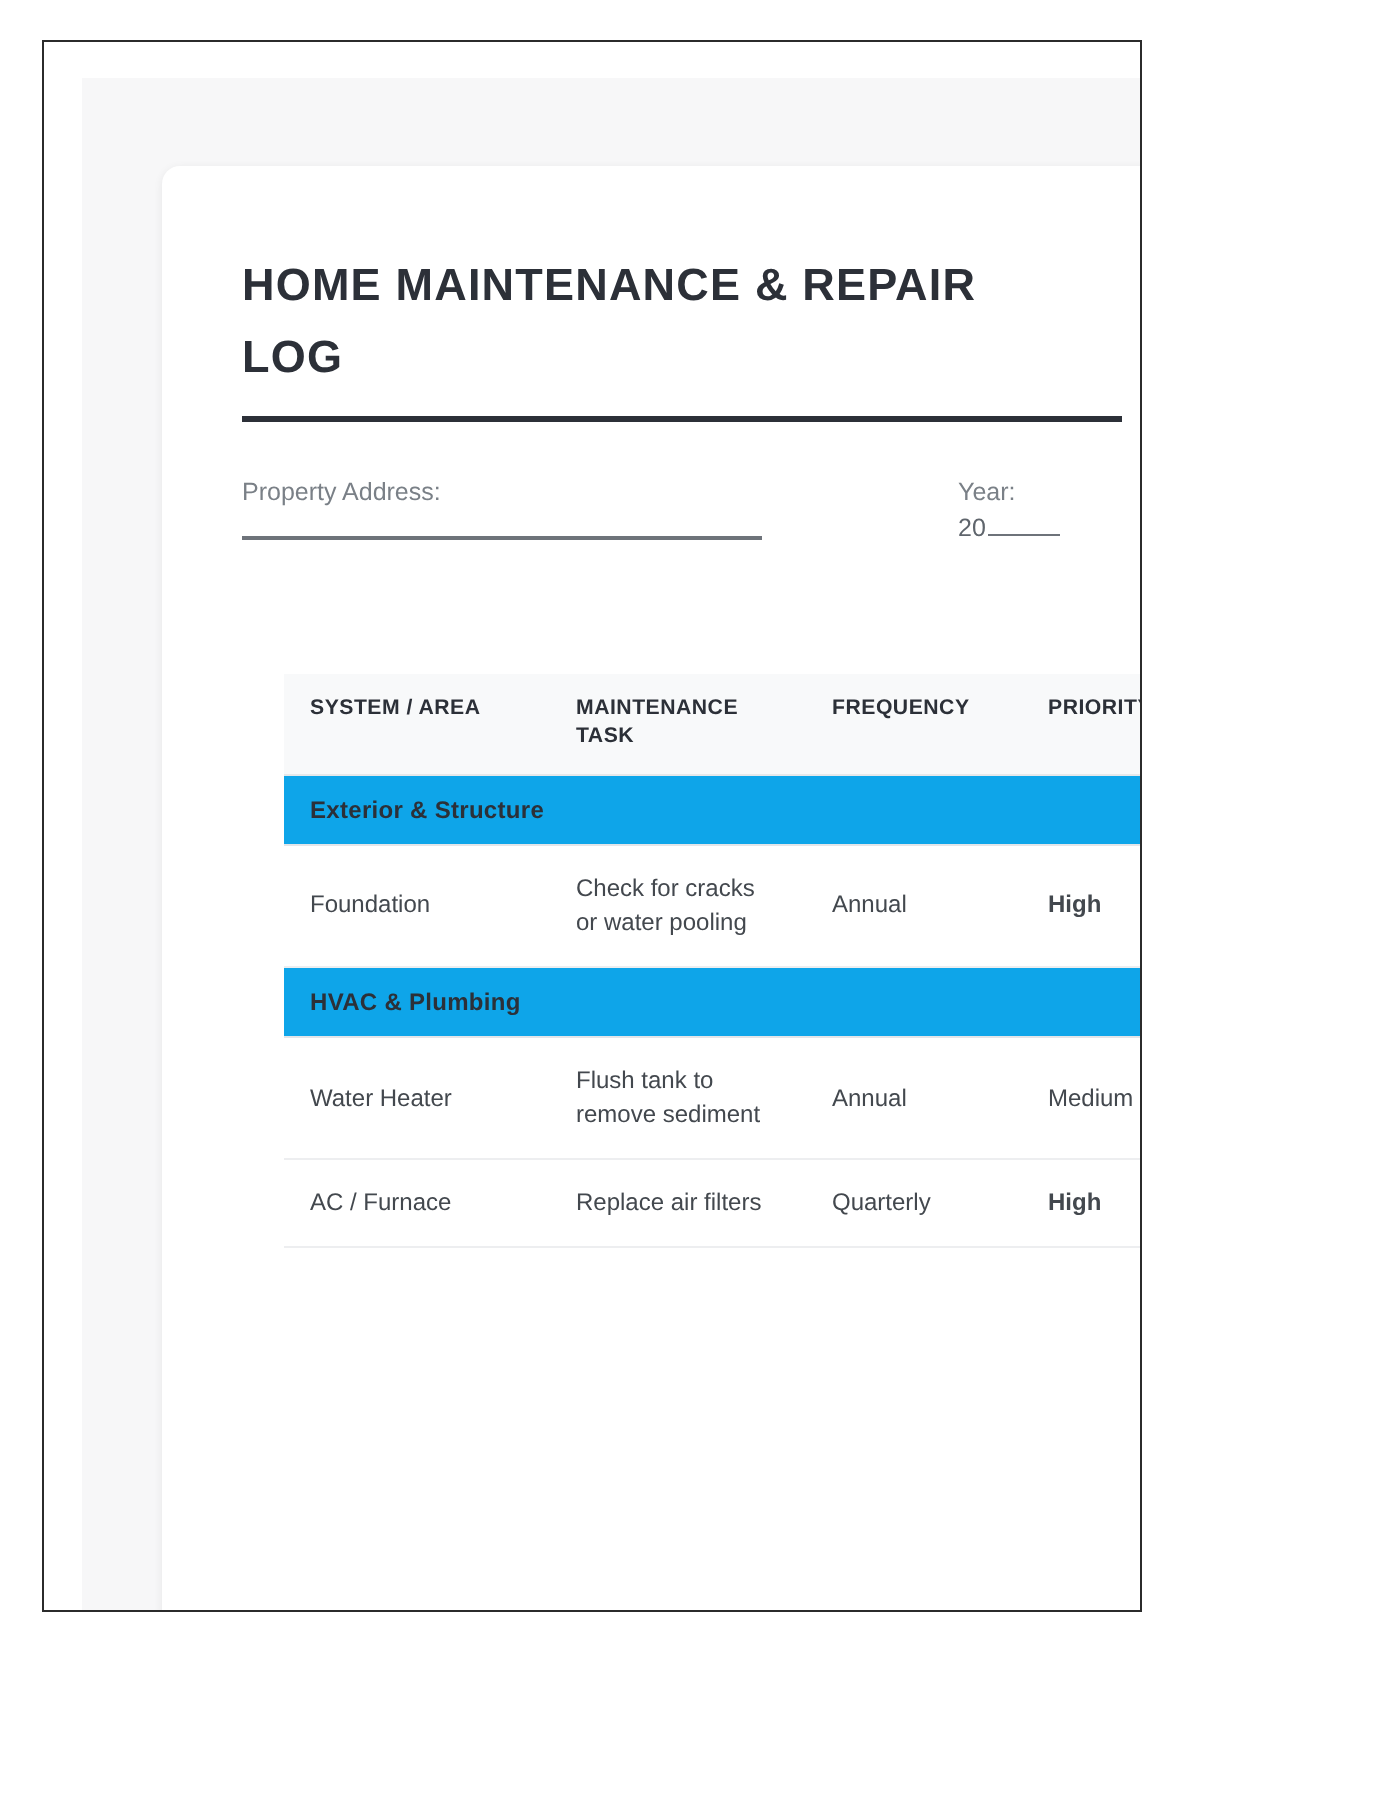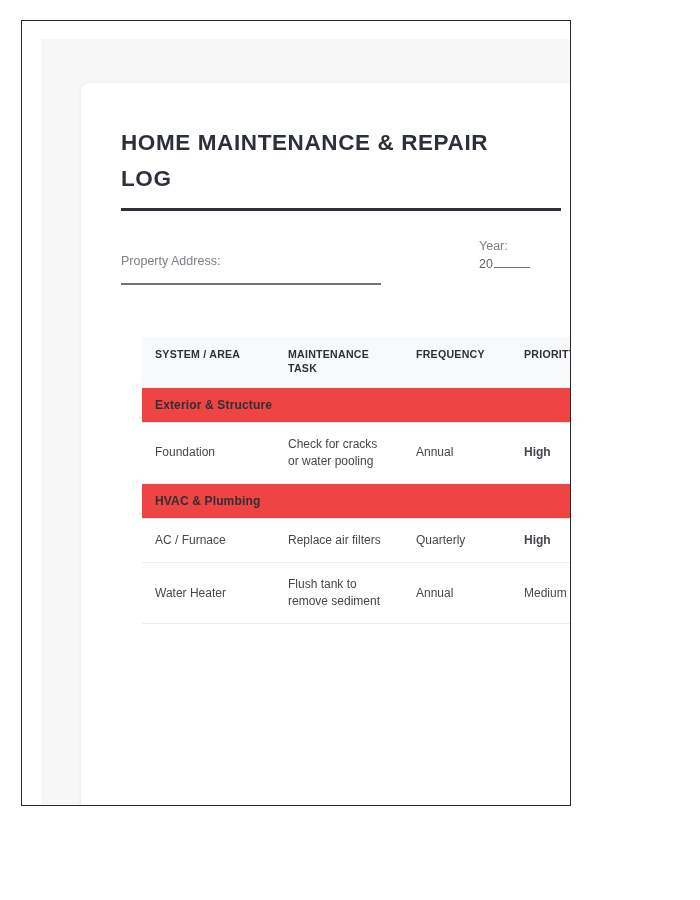--- a/index.html
+++ b/index.html
@@ -75,21 +75,21 @@
     position: relative;
     height: 58px;
   }
 
   .meta-label {
     font-size: 12.5px;
     color: #7a8087;
     line-height: 1.55;
   }
 
-  #prop-addr-block { position: absolute; left: 0; top: 15px; width: 270px; }
+  #prop-addr-block { position: absolute; left: 0; top: 0; width: 270px; }
   #prop-addr-line {
     margin-top: 12px;
     width: 260px;
     height: 1.5px;
     background: #6e737a;
   }
 
   #year-block { position: absolute; left: 358px; top: 0; width: 110px; }
   #year-value-row {
     margin-top: 1px;
@@ -130,21 +130,21 @@
     letter-spacing: 0.25px;
     color: #2c3038;
     text-align: left;
     padding: 11px 12px 11px 13px;
     line-height: 1.32;
     vertical-align: top;
     border-bottom: 1px solid #e6e8ea;
   }
 
   tr.section-row td {
-    background: #ef4444;
+    background: #0ea5e9;
     font-size: 12px;
     font-weight: bold;
     color: #2c3038;
     padding: 10px 13px;
     border-bottom: 1px solid #e2e5e9;
     letter-spacing: 0.15px;
   }
 
   tr.item-row td {
     font-size: 12px;
@@ -230,33 +230,33 @@
           <td>Annual</td>
           <td class="prio-high">High</td>
           <td class="date-cell">
             <div class="date-blank"></div>
           </td>
         </tr>
         <tr class="section-row">
           <td colspan="5">HVAC &amp; Plumbing</td>
         </tr>
         <tr class="item-row">
+          <td>Water Heater</td>
+          <td>Flush tank to remove sediment</td>
+          <td>Annual</td>
+          <td>Medium</td>
+          <td class="date-cell">
+            <div class="date-blank"></div>
+          </td>
+        </tr>
+        <tr class="item-row">
           <td>AC / Furnace</td>
           <td>Replace air filters</td>
           <td>Quarterly</td>
           <td class="prio-high">High</td>
           <td class="date-cell">
             <div class="date-blank"></div>
           </td>
         </tr>
-        <tr class="item-row">
-          <td>Water Heater</td>
-          <td>Flush tank to remove sediment</td>
-          <td>Annual</td>
-          <td>Medium</td>
-          <td class="date-cell">
-            <div class="date-blank"></div>
-          </td>
-        </tr>
       </tbody>
   </table>
 
 </div>
 
 </body></html>

